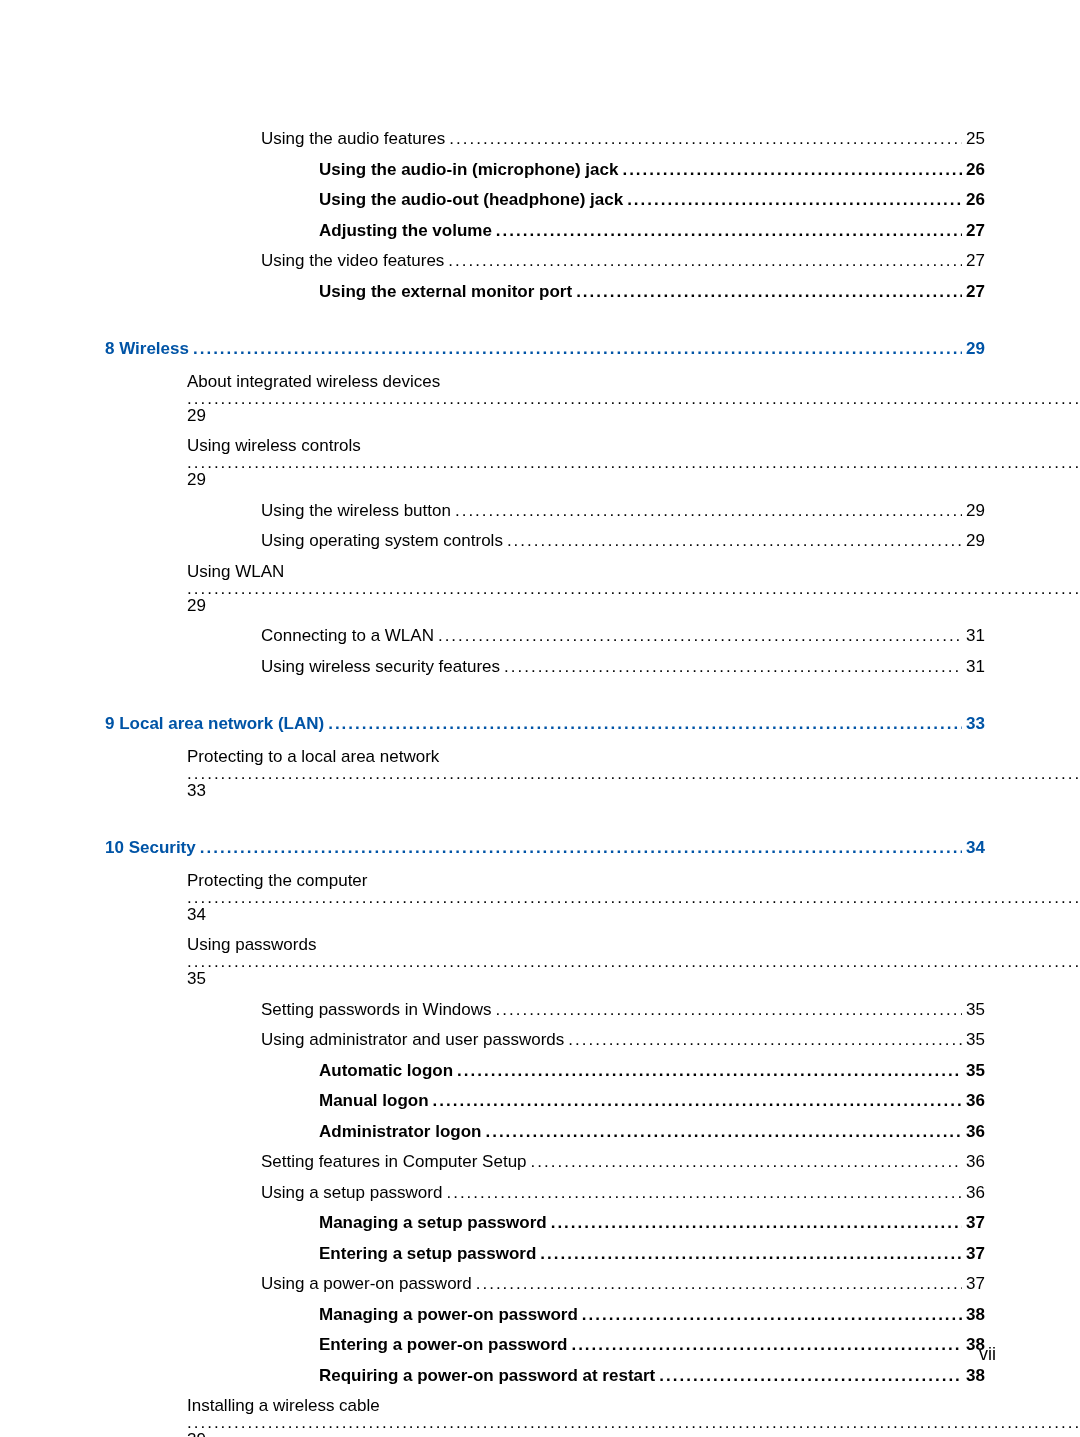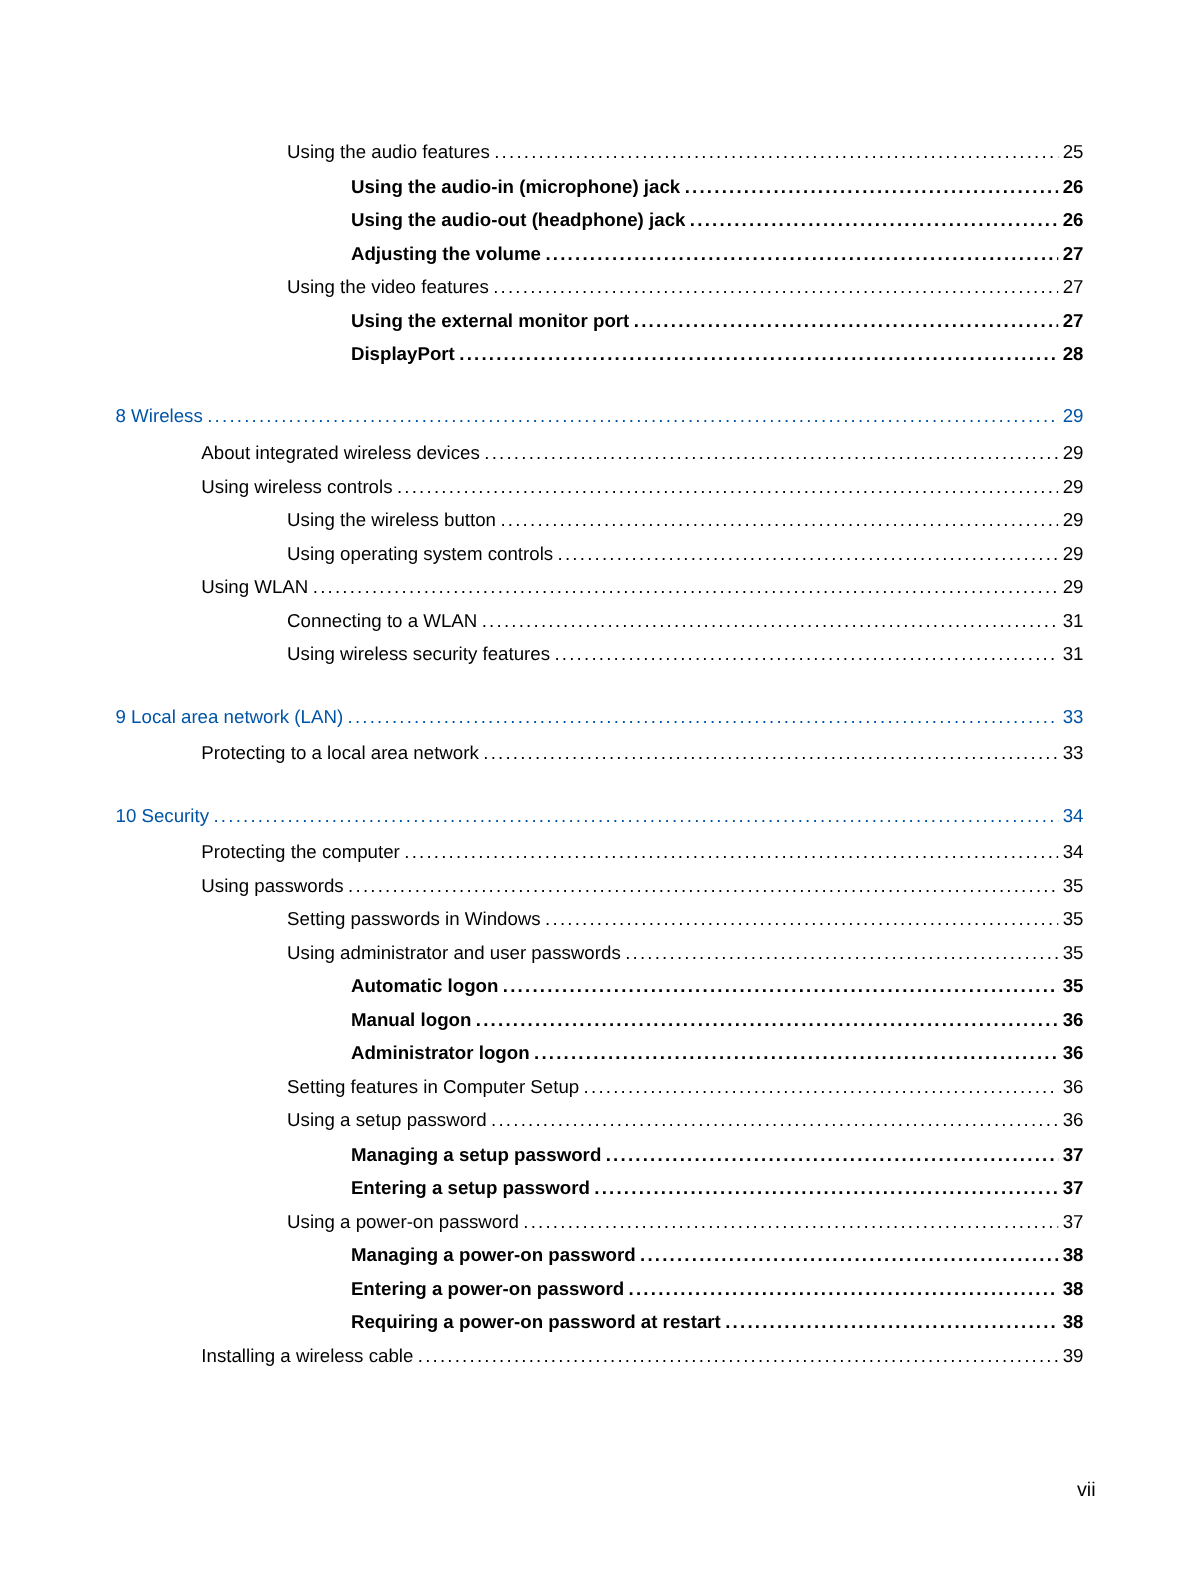--- a/index.html
+++ b/index.html
@@ -28,23 +28,23 @@
       overflow: hidden;
       letter-spacing: 2px;
       color: #000;
       margin: 0 4px;
     }
     .entry .leader::after {
       content: "..................................................................................................................................................................................................................";
     }
     .entry.chapter .leader { color: #0054a6; }
     .entry .pagenum { flex: 0 0 auto; }
-    .chapter { color: #0054a6; font-weight: normal; margin-top: 40px; margin-bottom: 16px; }
+    .chapter { color: #0054a6; font-weight: bold; margin-top: 40px; margin-bottom: 16px; }
     .lv0 { padding-left: 0px; }
-    .lv1 { padding-left: 78px; }
+    .lv1 { padding-left: 78px; flex-direction: column; }
     .lv2 { padding-left: 156px; align-items: center; }
     .lv3 { padding-left: 214px; font-weight: bold; }
     .footer {
       position: absolute;
       bottom: 72px;
       right: 84px;
       font-size: 18px;
     }
   </style>
 </head>
@@ -75,25 +75,20 @@
       <div class="entry lv2">
         <span class="label">Using the video features</span>
         <span class="leader"></span>
         <span class="pagenum"> 27</span>
       </div>
       <div class="entry lv3">
         <span class="label">Using the external monitor port</span>
         <span class="leader"></span>
         <span class="pagenum"> 27</span>
       </div>
-      <div class="entry lv3">
-        <span class="label">DisplayPort</span>
-        <span class="leader"></span>
-        <span class="pagenum"> 28</span>
-      </div>
       <div class="entry lv0 chapter">
         <span class="label">8  Wireless</span>
         <span class="leader"></span>
         <span class="pagenum"> 29</span>
       </div>
       <div class="entry lv1">
         <span class="label">About integrated wireless devices</span>
         <span class="leader"></span>
         <span class="pagenum"> 29</span>
       </div>

